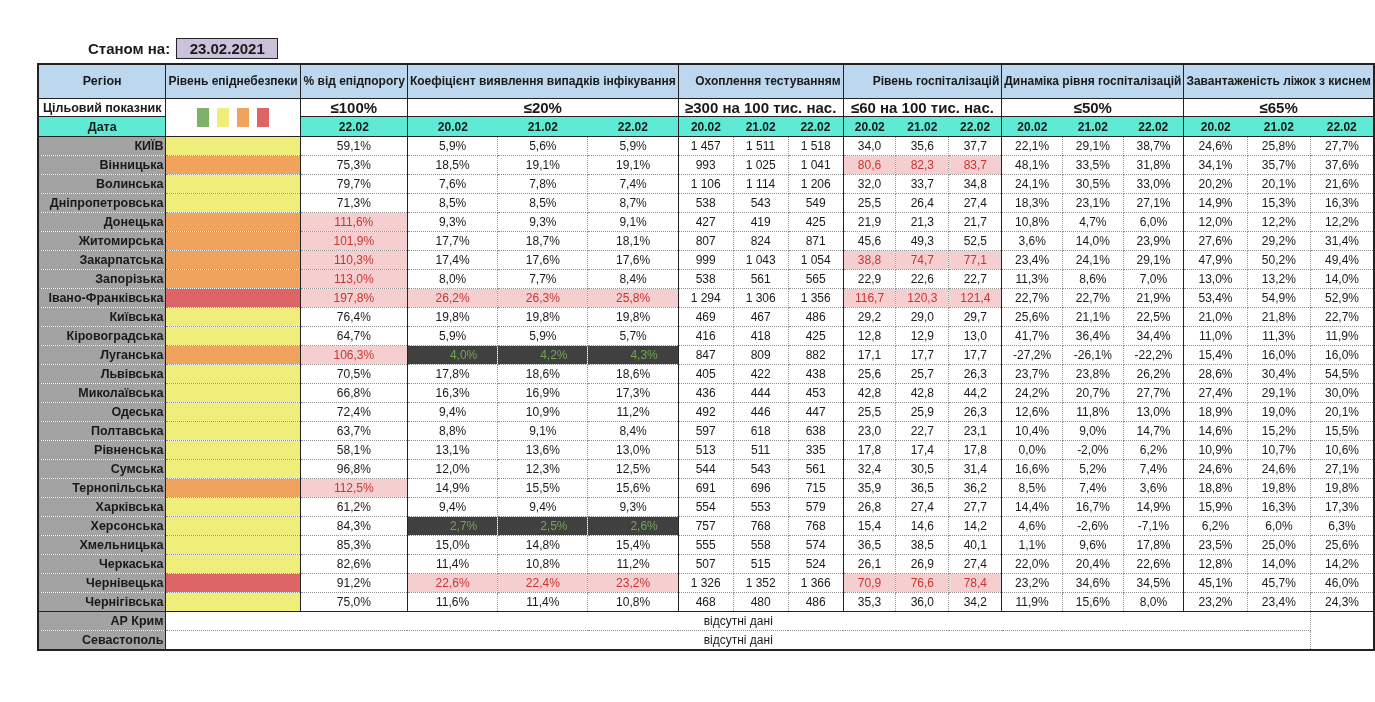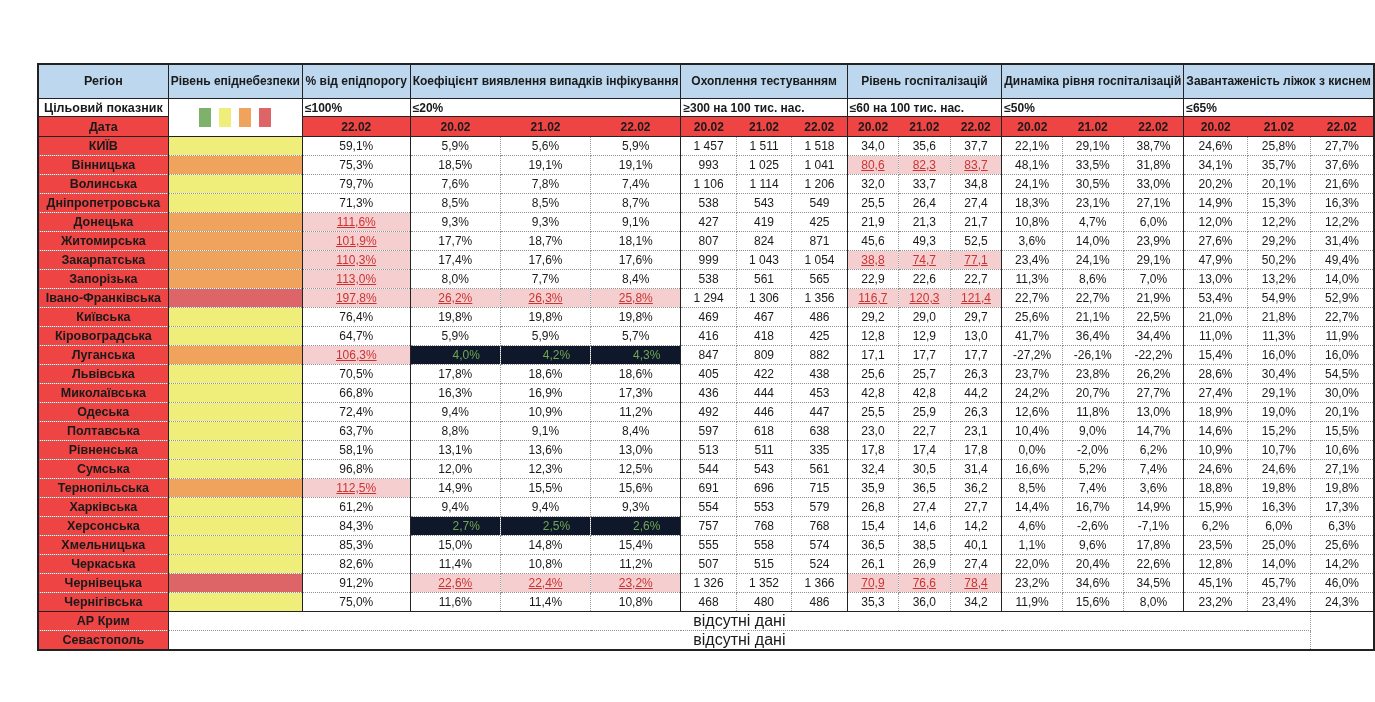--- a/index.html
+++ b/index.html
@@ -12,44 +12,48 @@
   #asof .datebox{width:100px;text-align:center;font-weight:bold;font-size:15px;
     background:#ccc0da;border:1.5px solid #222;padding:1px 0;}
 
   
   #tbl-wrap{position:absolute;top:63px;left:37px;}
   table{border-collapse:collapse;table-layout:fixed;border:2px solid #222;}
   th,td{padding:0 2px;overflow:hidden;white-space:nowrap;}
   th{font-weight:bold;}
   thead th{border-bottom:1px solid #222;}
   .hblue{background:#bdd7ee;}
-  .gname{font-size:12px;line-height:1.15;text-align:center;height:33px;}
-  .target{font-size:12px;text-align:left;height:17px;background:#fff;}
-  .daterow{font-size:12px;text-align:center;height:19px;background:#ef4444;}
+  .gname{font-size:12px;line-height:1.15;text-align:right;height:33px;}
+  .target{font-size:15px;text-align:center;height:17px;background:#fff;}
+  .daterow{font-size:12px;text-align:center;height:19px;background:#5eead4;}
   .leftlab{font-size:12.5px;text-align:center;}
   .legend-cell{background:#fff;text-align:center;vertical-align:middle;}
   .legend-sq{display:inline-block;width:12px;height:19px;margin:0 4px;vertical-align:middle;}
 
   tbody td{font-size:12px;text-align:center;height:18px;
     border-right:1px dotted #9a9a9a;border-bottom:1px dotted #8f8f8f;}
-  tbody td.region{font-size:12.5px;font-weight:bold;text-align:center;background:#ef4444;}
+  tbody td.region{font-size:12.5px;font-weight:bold;text-align:right;background:#a3a3a3;}
   td.solid-r, th.solid-r{border-right:1px solid #222;}
   tr.last-region td{border-bottom:1px solid #222;}
-  td.nodata{font-size:16px;text-align:center;background:#fff;}
+  td.nodata{font-size:12px;text-align:center;background:#fff;}
 
   .risk-yellow{background:#f0ee7a;}
   .risk-orange{background:#f0a35c;}
   .risk-red{background:#dd6467;}
-  .hl-red{background:#f5cfcf;color:#cc3333;text-decoration:underline;}
-  .hl-green{background:#0f172a;color:#6fa84f;padding-left:24px;}
+  .hl-red{background:#f5cfcf;color:#cc3333;}
+  .hl-green{background:#404040;color:#6fa84f;padding-left:24px;}
 </style>
 </head>
 <body>
 
 <div id="page">
+  <div id="asof">
+    <span class="lbl">Станом на:</span>
+    <span class="datebox">23.02.2021</span>
+  </div>
   <div id="tbl-wrap">
     <table id="tbl">
         <colgroup>
           <col style="width: 140px;">
           <col style="width: 117px;">
           <col style="width: 110px;">
           <col style="width: 64px;">
           <col style="width: 64px;">
           <col style="width: 64px;">
           <col style="width: 64px;">

